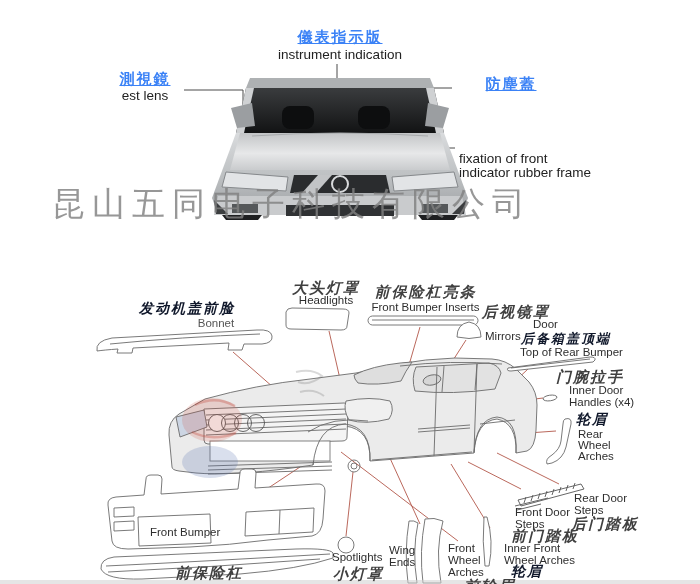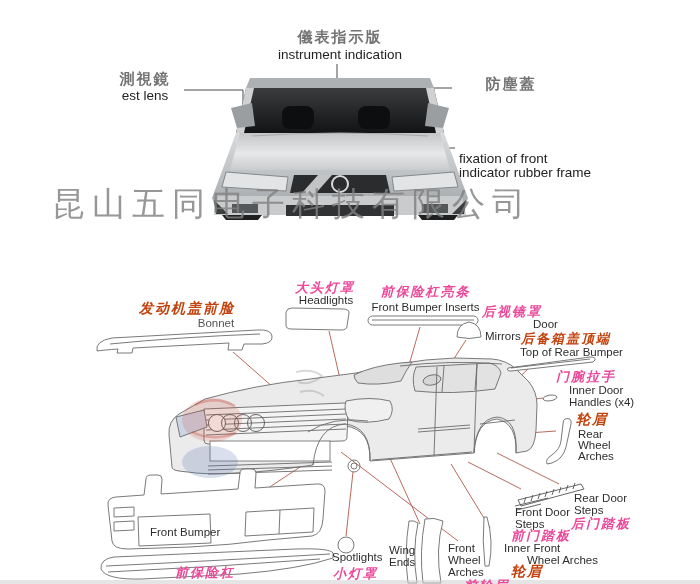--- a/index.html
+++ b/index.html
@@ -1,25 +1,25 @@
 <!DOCTYPE html>
 <html><head>
 <meta charset="utf-8">
 <style>
   html,body{margin:0;padding:0;background:#ffffff;}
   #page{position:relative;width:700px;height:584px;background:#ffffff;overflow:hidden;
         font-family:"Liberation Sans",sans-serif;}
   .abs{position:absolute;}
   .zh-top{font-family:"Liberation Sans",sans-serif;font-weight:bold;font-size:15px;
-          color:#737373;letter-spacing:2px;white-space:nowrap;}
+          color:#3b82f6;letter-spacing:2px;white-space:nowrap;text-decoration:underline;}
   .en-top{font-family:"Liberation Sans",sans-serif;font-size:13.5px;color:#222;white-space:nowrap;}
-  .zh-red{font-family:"DejaVu Serif",serif;font-weight:bold;font-style:italic;font-size:13px;
-          color:#ec4899;letter-spacing:2px;white-space:nowrap;}
+  .zh-red{font-family:"DejaVu Serif",serif;font-weight:bold;font-style:italic;font-size:15px;
+          color:#404040;letter-spacing:2px;white-space:nowrap;}
   .zh-black{font-family:Liberation Serif, serif;font-weight:bold;font-style:italic;font-size:13px;
-          color:#c2410c;letter-spacing:2px;white-space:nowrap;}
+          color:#0f172a;letter-spacing:2px;white-space:nowrap;}
   .en-s{font-family:"Liberation Sans",sans-serif;font-size:11.5px;line-height:1.05;
         color:#2e2e2e;white-space:nowrap;}
   .ctr{text-align:center;}
   #watermark{left:0;top:182px;width:584px;text-align:center;
      font-family:"Liberation Serif",serif;font-size:33px;letter-spacing:7px;
      color:rgba(128,128,128,0.82);z-index:6;white-space:nowrap;}
   svg{position:absolute;left:0;top:0;z-index:1;}
   .lbl{z-index:7;}
 </style>
 </head>
@@ -236,21 +236,21 @@
 
   <div class="abs lbl en-s" style="left:574px;top:492px;">Rear Door</div>
   <div class="abs lbl en-s" style="left:574px;top:504px;">Steps</div>
   <div class="abs lbl zh-red" style="left:571px;top:515px;">后门踏板</div>
 
   <div class="abs lbl en-s" style="left:515px;top:506px;">Front Door</div>
   <div class="abs lbl en-s" style="left:515px;top:518px;">Steps</div>
   <div class="abs lbl zh-red" style="left:511px;top:527px;">前门踏板</div>
 
   <div class="abs lbl en-s" style="left:504px;top:542px;">Inner Front</div>
-  <div class="abs lbl en-s" style="left:504px;top:554px;margin-left:23px;">Wheel Arches</div>
+  <div class="abs lbl en-s" style="left:504px;top:554px;">Wheel Arches</div>
   <div class="abs lbl zh-black" style="left:511px;top:563px;font-size:14px;">轮眉</div>
 
   <div class="abs lbl en-s" style="left:448px;top:542px;">Front</div>
   <div class="abs lbl en-s" style="left:448px;top:554px;">Wheel</div>
   <div class="abs lbl en-s" style="left:448px;top:566px;">Arches</div>
   <div class="abs lbl zh-red" style="left:464px;top:577px;">前轮眉</div>
 
   <div class="abs lbl en-s" style="left:389px;top:544px;">Wing</div>
   <div class="abs lbl en-s" style="left:389px;top:556px;">Ends</div>
 

